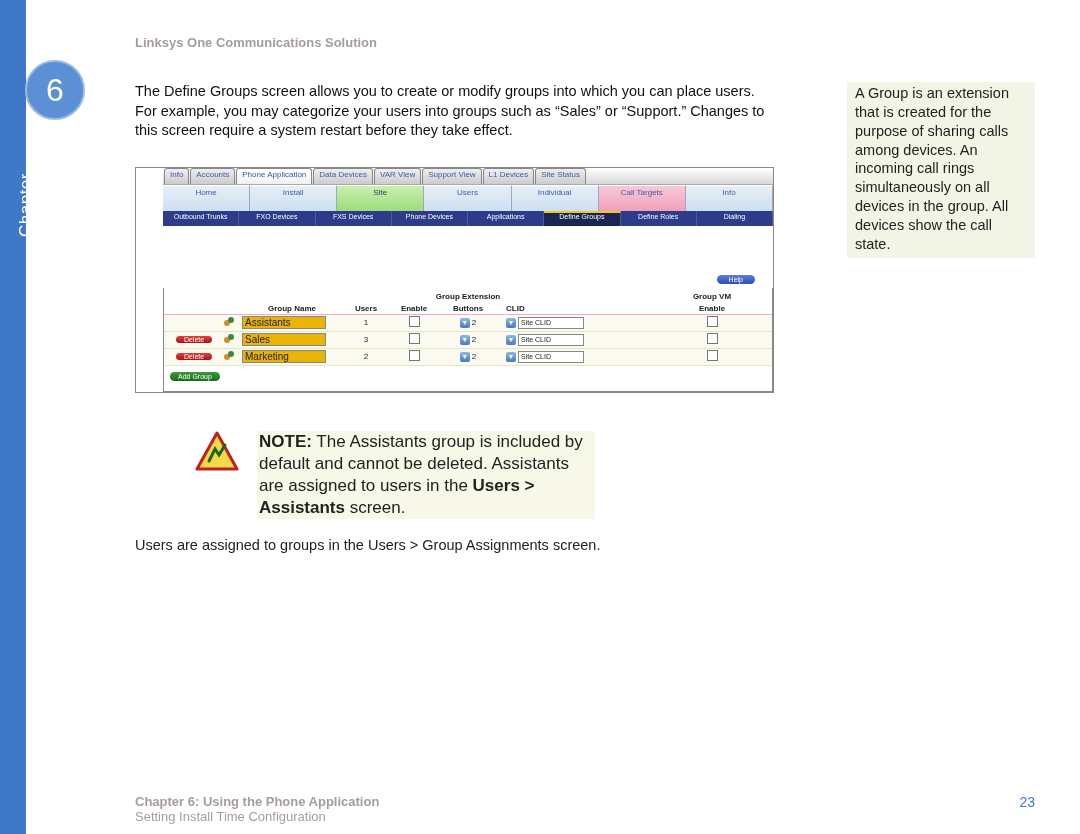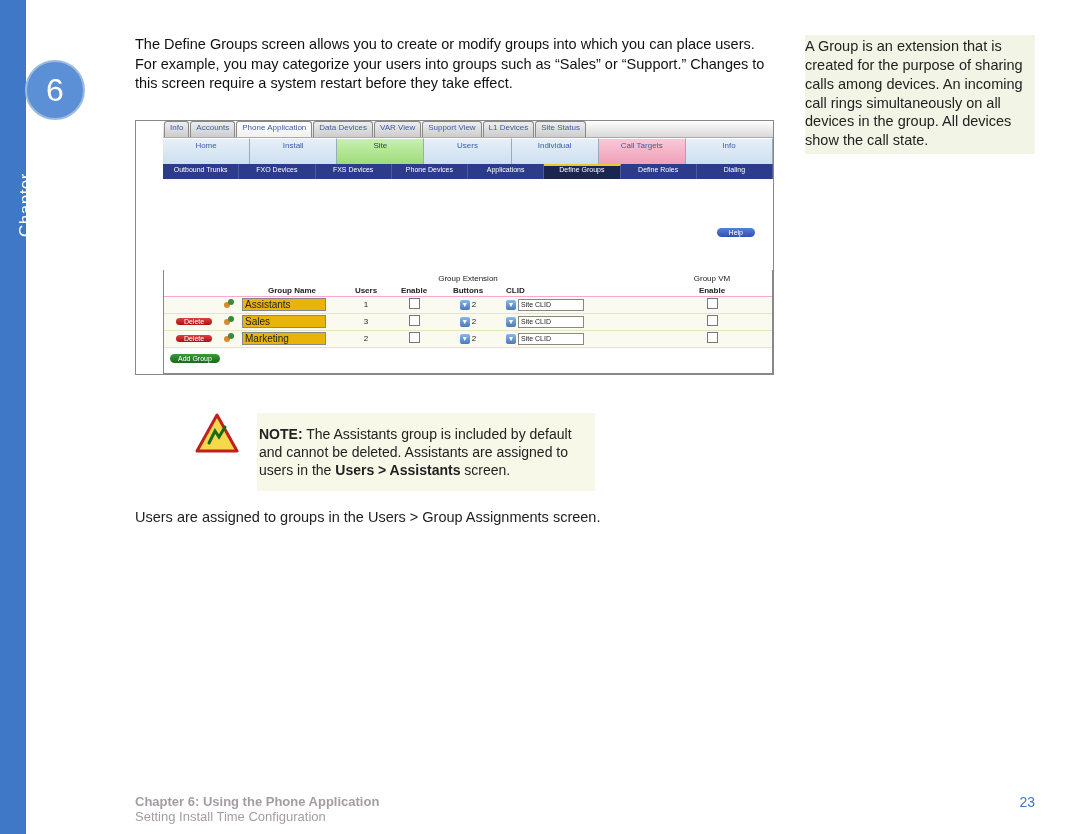--- a/index.html
+++ b/index.html
@@ -69,24 +69,25 @@
     color: #111;
   }
   .body-text {
     font-size: 14.5px;
     line-height: 1.35;
     color: #111;
     font-weight: 300;
   }
   .sidebar-note {
     background: #f2f5e6;
-    padding: 2px 6px 4px 0;
+    padding: 2px 6px 4px 8px;
     font-size: 14.5px;
     line-height: 1.3;
     font-weight: 300;
+    margin-left: 42px;
   }
   
   .app-screenshot {
     margin-top: 26px;
     border-left: 1px solid #888;
     border-top: 1px solid #888;
     border-right: 1px solid #888;
     border-bottom: 1px solid #888;
     width: 610px;
     font-family: Arial, sans-serif;
@@ -162,21 +163,21 @@
     background: #fff;
   }
   .gt-header2 {
     display: flex;
     font-size: 8px;
     font-weight: bold;
     padding: 3px 0 1px 0;
     border-bottom: 1px solid #f9a8d4;
   }
   .gt-header2 > div { text-align: center; }
-  .gt-header1 { display:flex; font-size:8px; font-weight:normal; padding-top:4px;margin-top:29px; }
+  .gt-header1 { display:flex; font-size:8px; font-weight:bold; padding-top:4px; }
   .gt-row {
     display: flex;
     align-items: center;
     height: 16px;
     border-bottom: 1px solid #e5e5c0;
     background: #fafaf0;
     font-size: 8px;
   }
   .c-del { width: 60px; text-align:center; }
   .c-icon { width: 18px; }
@@ -233,24 +234,24 @@
     align-items: flex-start;
   }
   .warn-triangle {
     width: 44px; height: 40px;
     position: relative;
     flex-shrink: 0;
   }
   .warn-triangle svg { width:44px; height:40px; }
   .note-text {
     background: #f7f8e8;
-    font-size: 14px;
+    font-size: 17px;
     line-height: 1.3;
     font-weight: 300;
-    padding: 12px 2px;
+    padding: 0 2px;
   }
   .note-text b { font-weight: 700; }
   .after-note {
     font-size: 14.5px;
     font-weight: 300;
     margin-top: 12px;
   }
   
   .footer {
     position: absolute;
@@ -271,20 +272,21 @@
 
 <div class="sidebar">
   <div class="chapter-label">Chapter</div>
 </div>
 
 <div class="chapter-badge">
   <span>6</span>
 </div>
 
 <div class="content">
+  <div class="doc-title">Linksys One Communications Solution</div>
 
   <div class="main-cols">
     <div class="col-left">
       <div class="body-text">The Define Groups screen allows you to create or modify groups into which you can place users. For example, you may categorize your users into groups such as “Sales” or “Support.” Changes to this screen require a system restart before they take effect.</div>
 
       <div class="app-screenshot">
         <div class="tabrow1" id="top-tabs">
             <div class="tab">Info</div>
             <div class="tab">Accounts</div>
             <div class="tab active">Phone Application</div>

